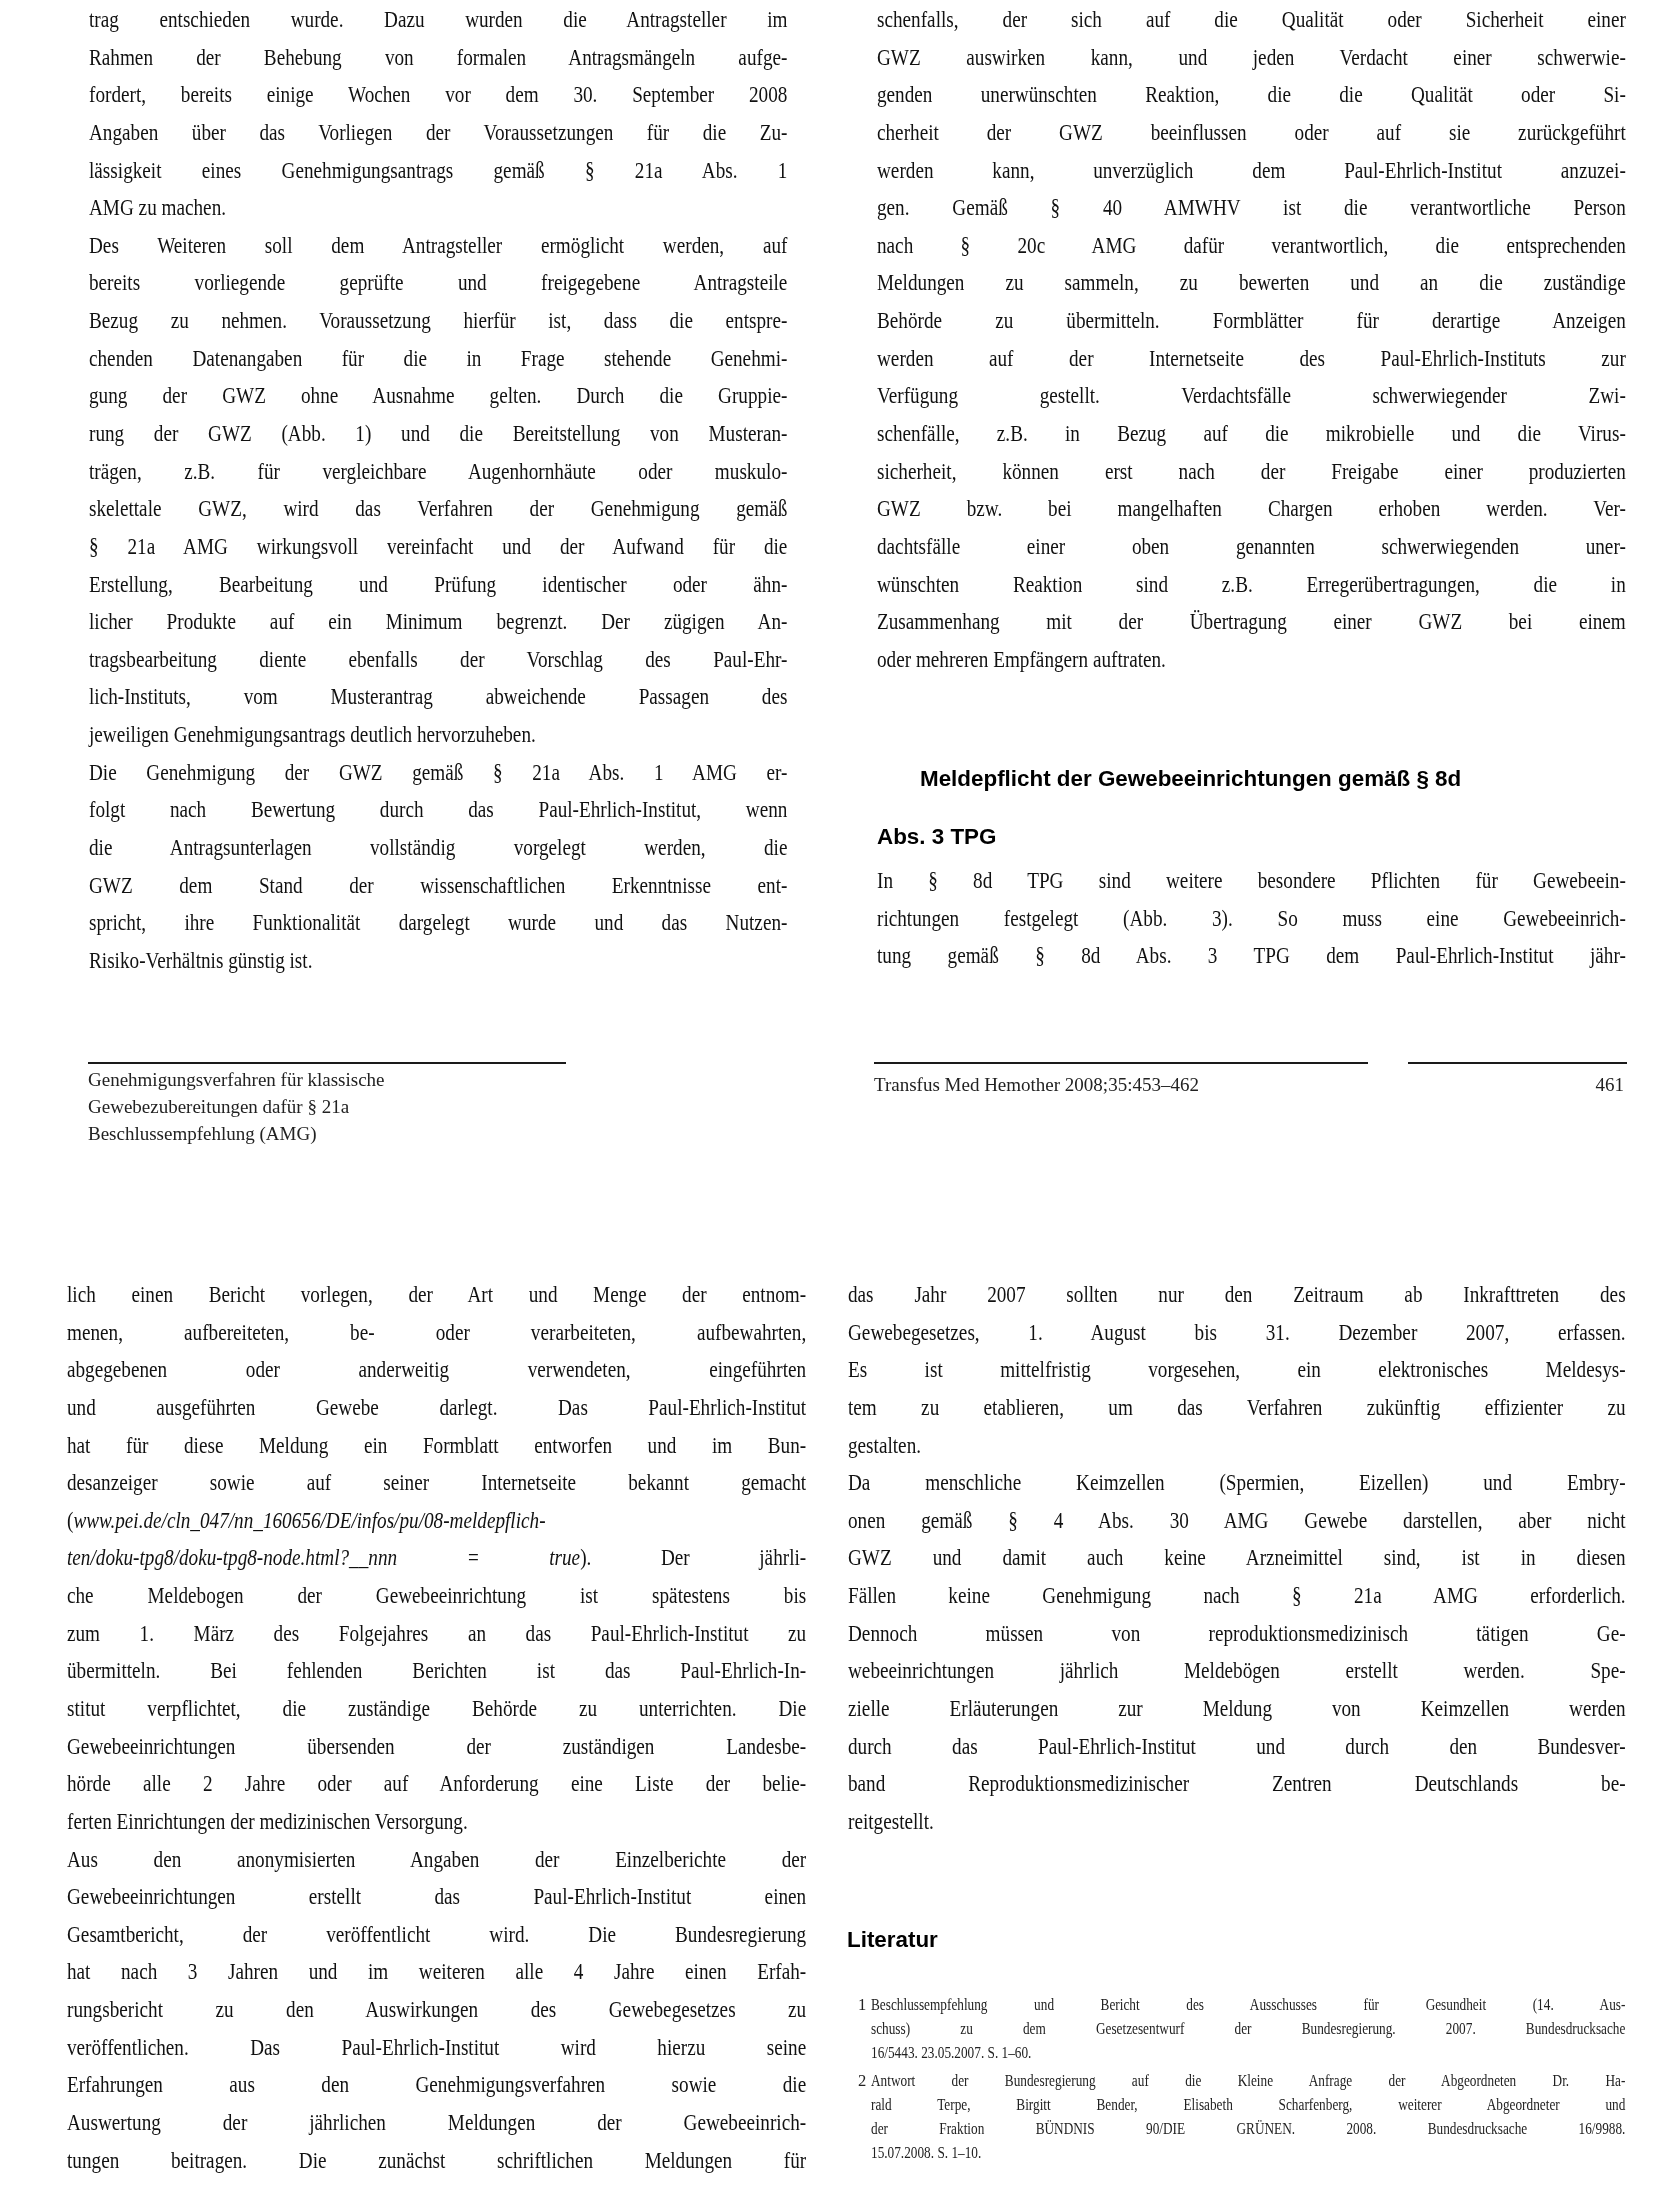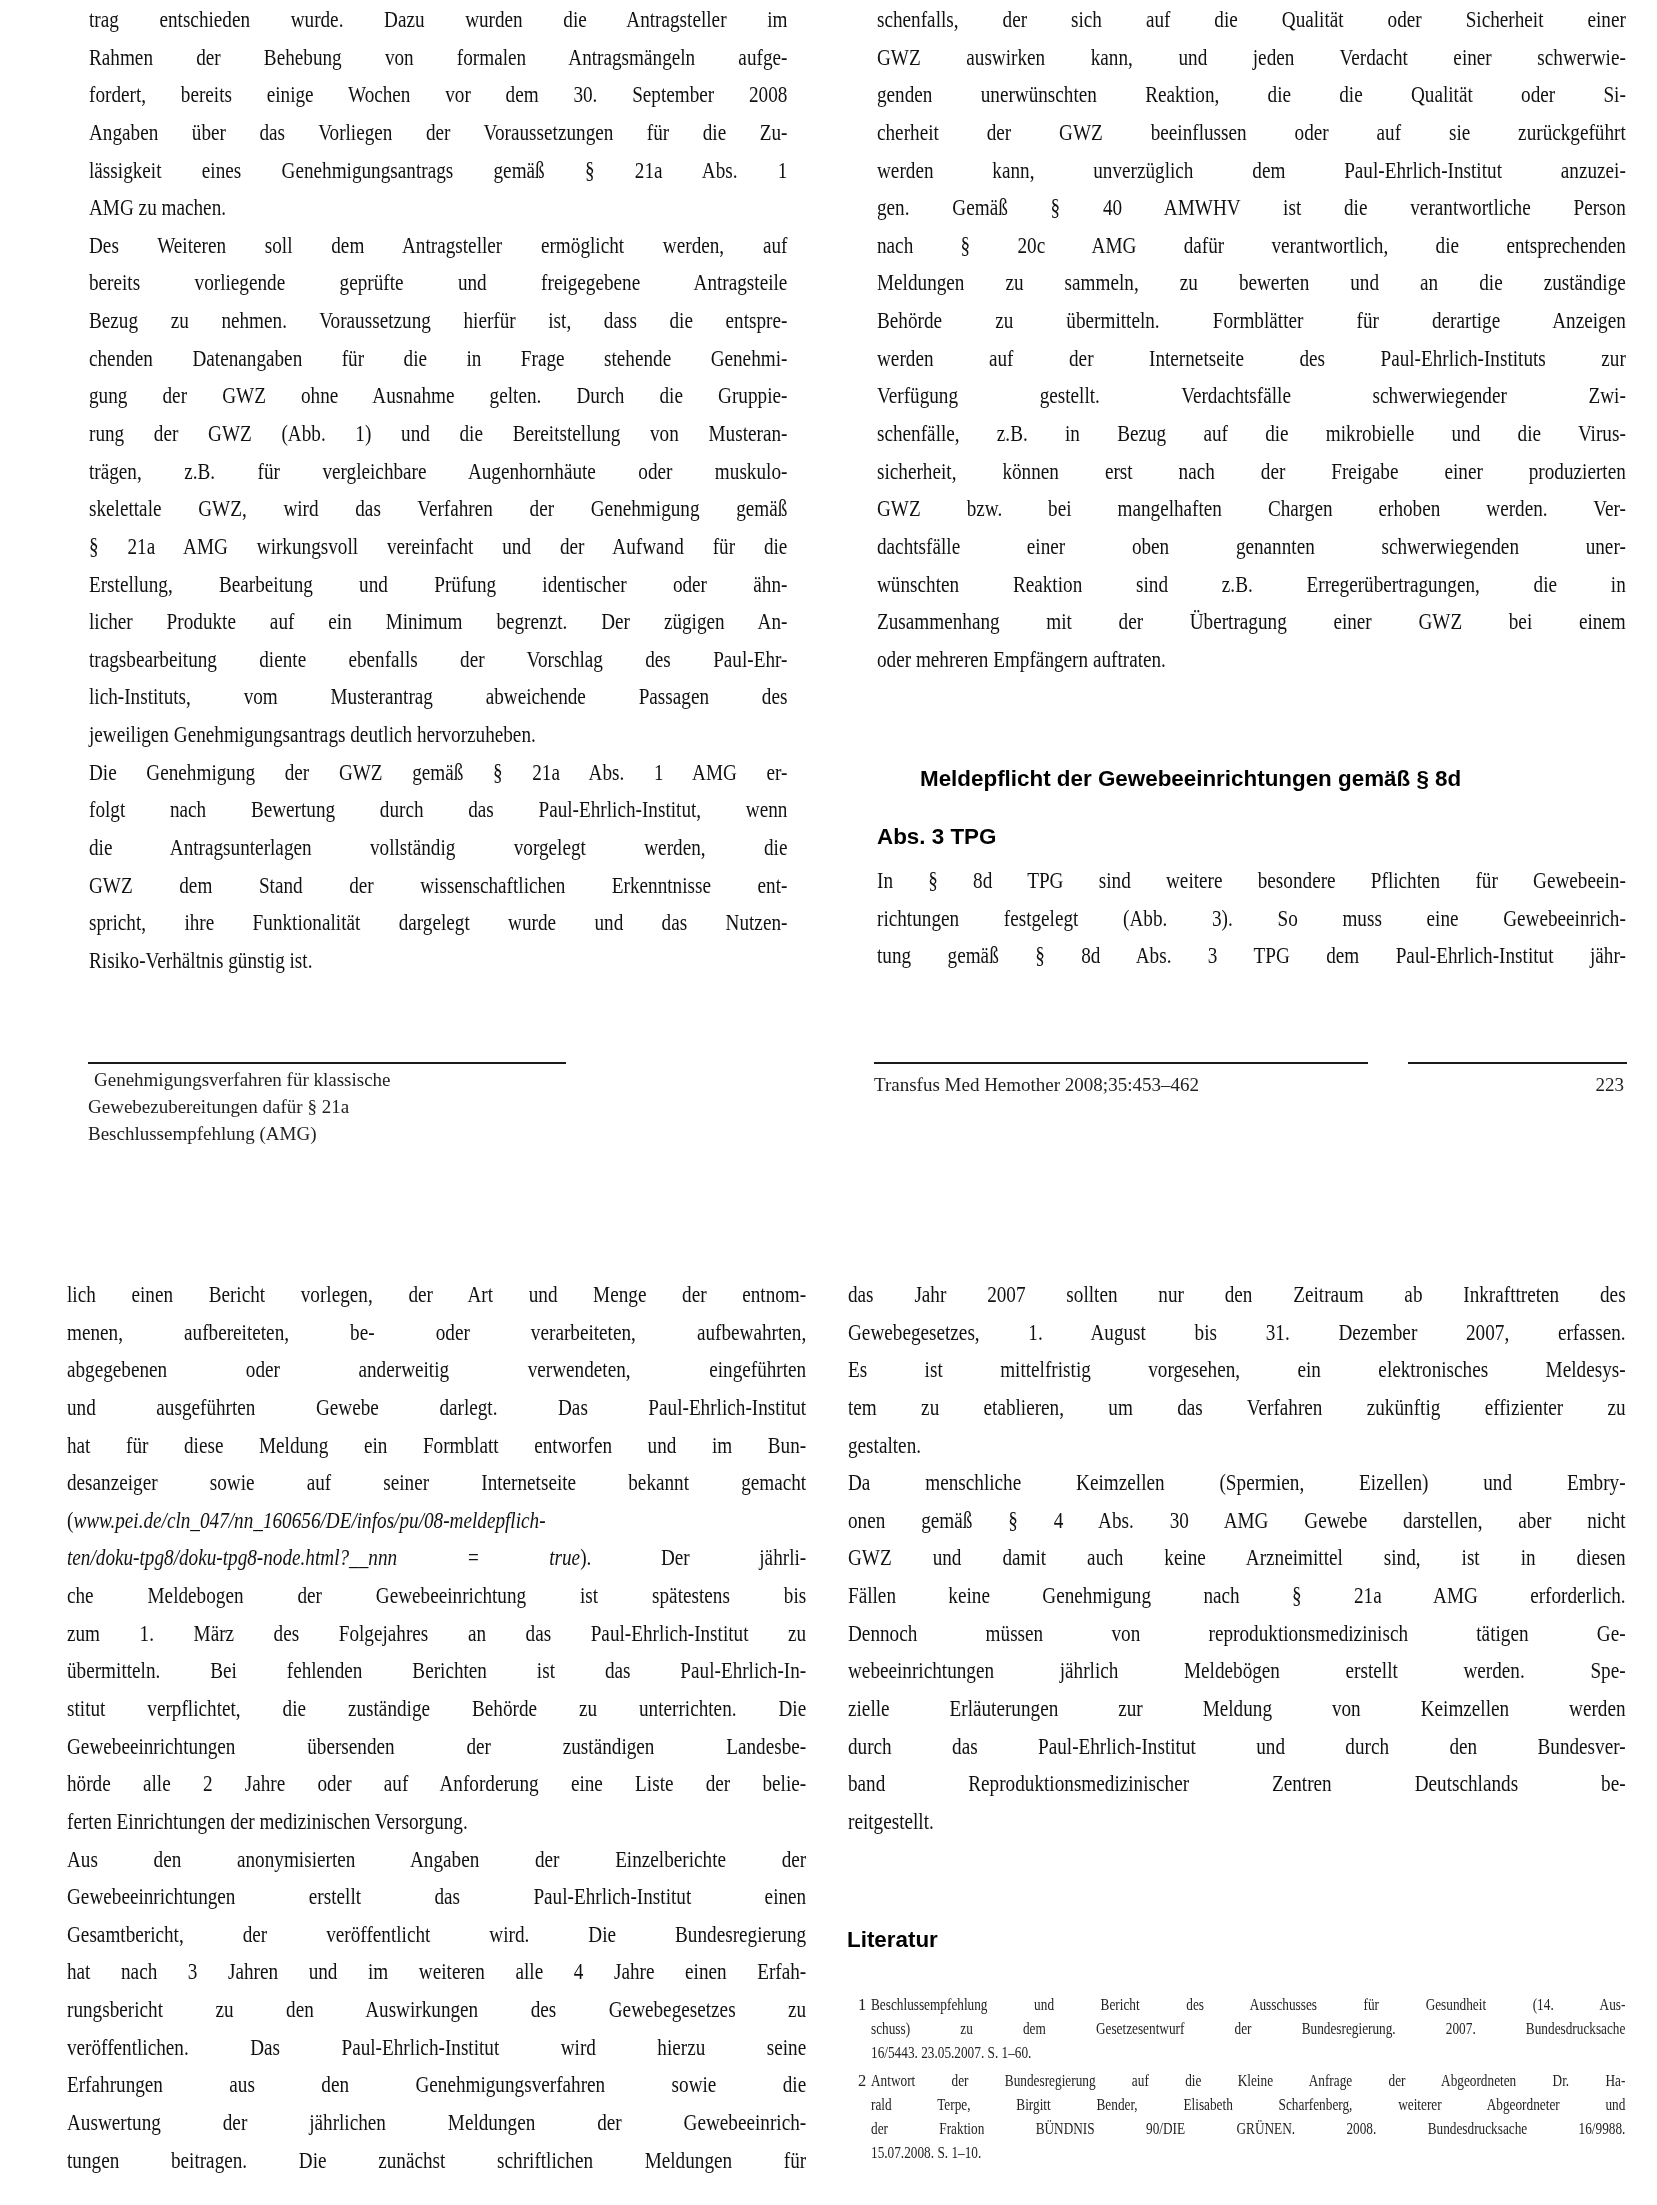--- a/index.html
+++ b/index.html
@@ -89,25 +89,25 @@
 <div class="col" id="tsp" style="left:877px; top:861px; width:749px;">
     <div class="line" style="top: 0px; width: 936px; transform: scaleX(0.8);">In § 8d TPG sind weitere besondere Pflichten für Gewebeein-</div>
     <div class="line" style="top: 38px; width: 936px; transform: scaleX(0.8);">richtungen festgelegt (Abb. 3). So muss eine Gewebeeinrich-</div>
     <div class="line" style="top: 75px; width: 936px; transform: scaleX(0.8);">tung gemäß § 8d Abs. 3 TPG dem Paul-Ehrlich-Institut jähr-</div>
   </div>
 
 <div class="rule" style="left:88px; top:1062px; width:478px;"></div>
 <div class="rule" style="left:874px; top:1062px; width:494px;"></div>
 <div class="rule" style="left:1408px; top:1062px; width:219px;"></div>
 
-<div class="foot" style="left:94px; top:1066px;text-align:right;">Genehmigungsverfahren für klassische</div>
+<div class="foot" style="left:88px; top:1066px;text-align:right;">Genehmigungsverfahren für klassische</div>
 <div class="foot" style="left:88px; top:1093px;">Gewebezubereitungen dafür § 21a</div>
 <div class="foot" style="left:88px; top:1120px;">Beschlussempfehlung (AMG)</div>
 <div class="foot" style="left:874px; top:1071px;">Transfus Med Hemother 2008;35:453–462</div>
-<div class="foot" style="right:33px; top:1071px;">223</div>
+<div class="foot" style="right:33px; top:1071px;">461</div>
 
 <div class="col" id="bl" style="left:67px; top:1275px; width:739px;">
     <div class="line" style="top: 0px; width: 924px; transform: scaleX(0.8);">lich einen Bericht vorlegen, der Art und Menge der entnom-</div>
     <div class="line" style="top: 38px; width: 924px; transform: scaleX(0.8);">menen, aufbereiteten, be- oder verarbeiteten, aufbewahrten,</div>
     <div class="line" style="top: 75px; width: 924px; transform: scaleX(0.8);">abgegebenen oder anderweitig verwendeten, eingeführten</div>
     <div class="line" style="top: 113px; width: 924px; transform: scaleX(0.8);">und ausgeführten Gewebe darlegt. Das Paul-Ehrlich-Institut</div>
     <div class="line" style="top: 151px; width: 924px; transform: scaleX(0.8);">hat für diese Meldung ein Formblatt entworfen und im Bun-</div>
     <div class="line" style="top: 188px; width: 924px; transform: scaleX(0.8);">desanzeiger sowie auf seiner Internetseite bekannt gemacht</div>
     <div class="line" style="top: 226px; width: 924px; transform: scaleX(0.8);">(<em>www.pei.de/cln_047/nn_160656/DE/infos/pu/08-meldepflich-</em></div>
     <div class="line" style="top: 263px; width: 924px; transform: scaleX(0.8);"><em>ten/doku-tpg8/doku-tpg8-node.html?__nnn = true</em>). Der jährli-</div>

